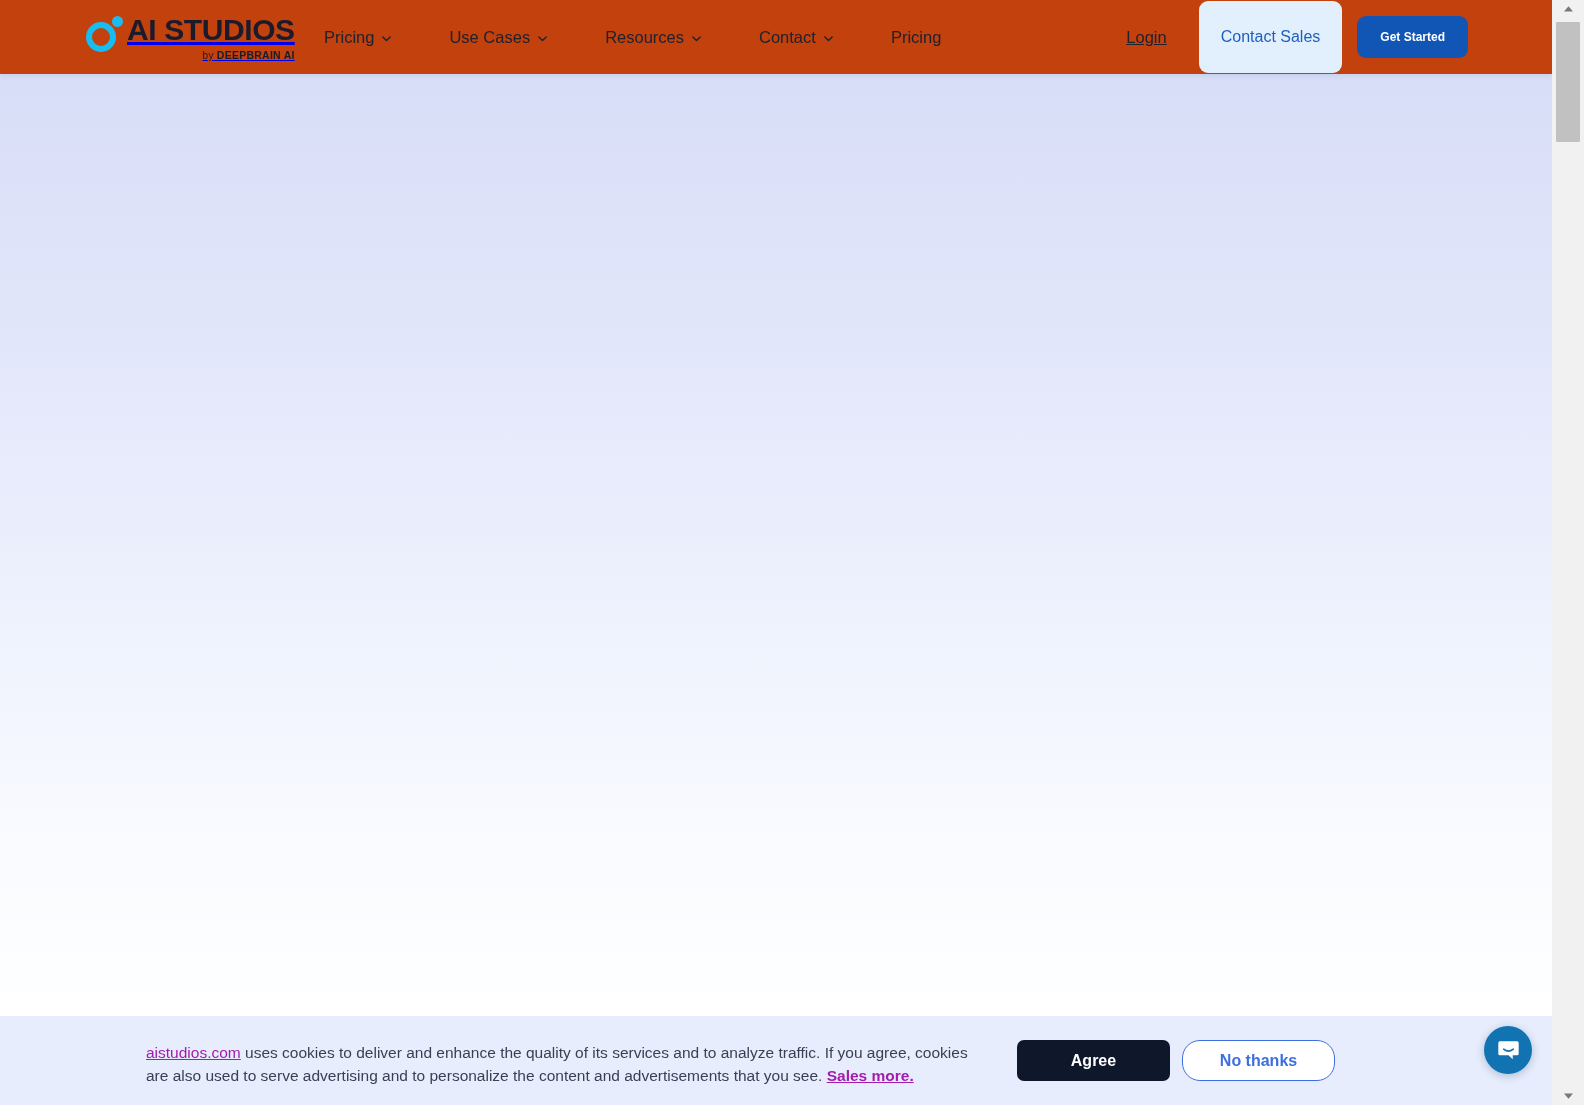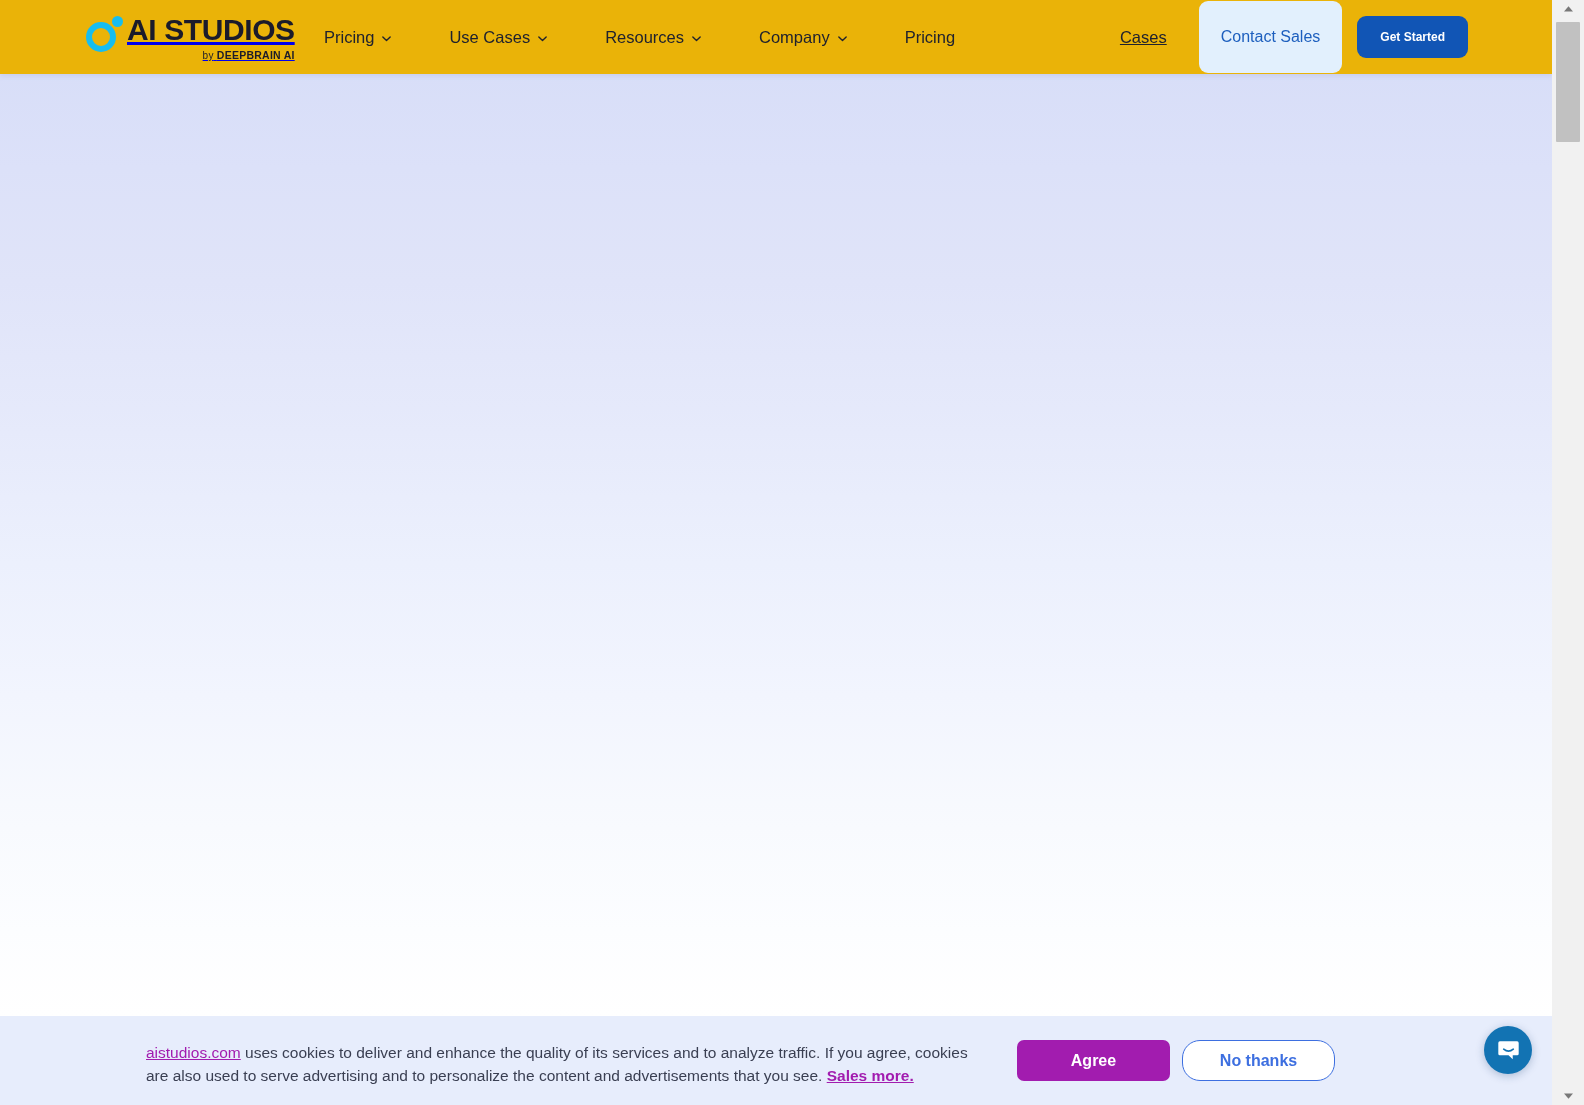--- a/index.html
+++ b/index.html
@@ -48,21 +48,21 @@
         #fcfdff 91%,
         #ffffff 100%);
   }
 
   
   #header {
     position: absolute;
     left: 0; top: 0;
     width: 1552px;
     height: 74px;
-    background: #eab308;
+    background: #c2410c;
     display: flex;
     align-items: center;
     z-index: 30;
     box-shadow: 0 2px 5px rgba(120,135,190,0.18);
   }
 
   
   .logo-block {
     position: absolute;
     left: 86px;
@@ -222,21 +222,21 @@
   .cookie-learn { font-weight: 700; }
   #cookie-actions {
     position: absolute;
     left: 1017px;
     top: 24px;
     display: flex;
     align-items: center;
     gap: 12px;
   }
   .btn-agree {
-    background: #a21caf;
+    background: #0f172a;
     color: #ffffff;
     font-size: 16px;
     font-weight: 700;
     border: none;
     border-radius: 7px;
     width: 153px;
     height: 41px;
     cursor: pointer;
     font-family: inherit;
   }
@@ -346,34 +346,34 @@
         </div>
         <div class="nav-item">
           <span>Resources</span>
           <span class="chev">
             <svg width="11" height="11" viewBox="0 0 12 12">
                 <path d="M2 4.3 L6 8.2 L10 4.3" fill="none" stroke="#20222e" stroke-width="1.5" stroke-linecap="round" stroke-linejoin="round"></path>
               </svg>
           </span>
         </div>
         <div class="nav-item">
-          <span>Company</span>
+          <span>Contact</span>
           <span class="chev">
             <svg width="11" height="11" viewBox="0 0 12 12">
                 <path d="M2 4.3 L6 8.2 L10 4.3" fill="none" stroke="#20222e" stroke-width="1.5" stroke-linecap="round" stroke-linejoin="round"></path>
               </svg>
           </span>
         </div>
         <div class="nav-item">
           <span>Pricing</span>
         </div>
       </nav>
 
       <div id="header-right">
-        <a class="login-link" href="#">Cases</a>
+        <a class="login-link" href="#">Login</a>
         <button class="btn-contact">Contact Sales</button>
         <button class="btn-getstarted">Get Started</button>
       </div>
 
     </div>
 
     <div id="cookie-banner">
       <p id="cookie-text"><a href="#" class="cookie-domain">aistudios.com</a><span> uses cookies to deliver and enhance the quality of its services and to analyze traffic. If you agree, cookies are also used to serve advertising and to personalize the content and advertisements that you see. </span><a href="#" class="cookie-learn">Sales more.</a></p>
       <div id="cookie-actions">
         <button class="btn-agree">Agree</button>

